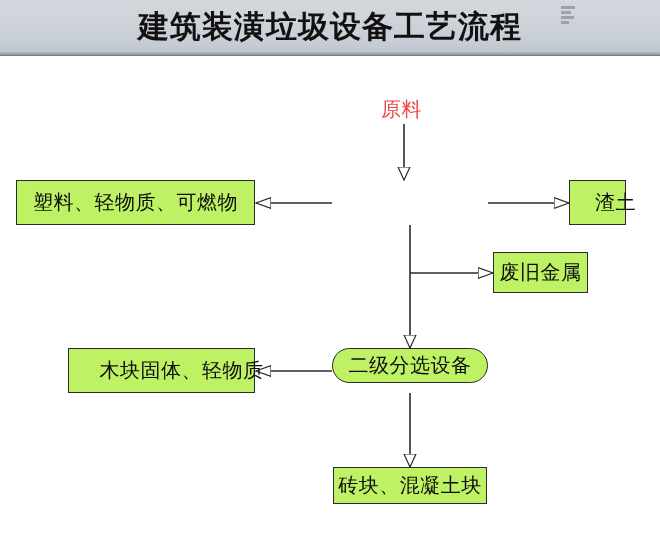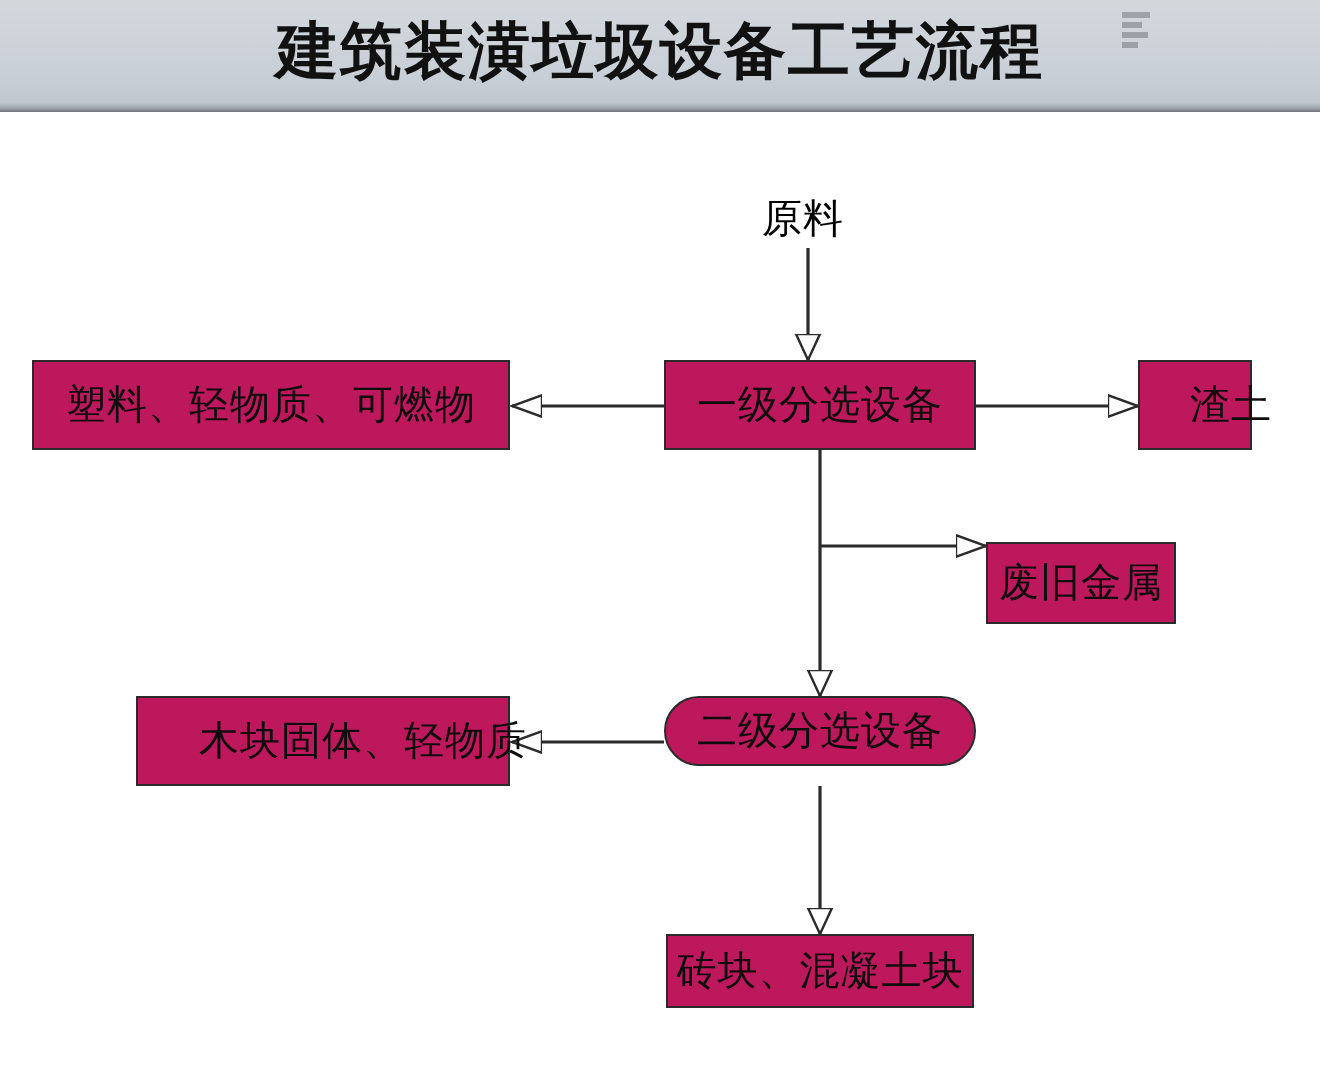--- a/index.html
+++ b/index.html
@@ -74,46 +74,46 @@
     position: absolute;
     left: 0;
     top: 0;
   }
 
   
   .node {
     position: absolute;
     box-sizing: border-box;
     border: 1.6px solid #2b2b2b;
-    background: #be185d;
+    background: #bef264;
     display: flex;
     align-items: center;
     justify-content: center;
     color: #0d0d0d;
     font-size: 20px;
     font-weight: 500;
     letter-spacing: 0.5px;
     white-space: nowrap;
   }
   .free-label {
     position: absolute;
-    color: #000000;
+    color: #ef4444;
     font-size: 20px;
     font-weight: 500;
     letter-spacing: 0.5px;
     white-space: nowrap;
     text-align: center;
   }
 
   
   #node-raw-label      { left: 381px; top: 40px; }
   #node-primary        { left: 332px; top: 124px; width: 156px; height: 45px; }
   #node-light-waste    { left: 16px;  top: 124px; width: 239px; height: 45px; }
   #node-slag           { left: 569px; top: 124px; width: 57px;  height: 45px; padding-left: 36px; }
-  #node-scrap-metal    { left: 493px; top: 196px; width: 95px;  height: 41px; margin-top: 19px; }
+  #node-scrap-metal    { left: 493px; top: 196px; width: 95px;  height: 41px; }
   #node-secondary      { left: 332px; top: 292px; width: 156px; height: 35px; border-radius: 18px; }
   #node-wood-light     { left: 68px;  top: 292px; width: 187px; height: 45px; padding-left: 40px; }
   #node-brick-concrete { left: 333px; top: 411px; width: 154px; height: 37px; }
 </style>
 </head>
 <body>
 
 <div id="header-bar">
   <div id="header-title">建筑装潢垃圾设备工艺流程</div>
   <div id="header-watermark">
@@ -149,21 +149,20 @@
 
     <line x1="410" y1="217" x2="493" y2="217" stroke="#2b2b2b" stroke-width="1.6" marker-end="url(#ah-right)"></line>
 
     <line x1="332" y1="315" x2="256" y2="315" stroke="#2b2b2b" stroke-width="1.6" marker-end="url(#ah-left)"></line>
 
     <line x1="410" y1="337" x2="410" y2="411" stroke="#2b2b2b" stroke-width="1.6" marker-end="url(#ah-down)"></line>
   </svg>
 
   <div class="free-label" id="node-raw-label">原料</div>
 
-  <div class="node" id="node-primary">一级分选设备</div>
 
   <div class="node" id="node-light-waste">塑料、轻物质、可燃物</div>
 
   <div class="node" id="node-slag">渣土</div>
 
   <div class="node" id="node-scrap-metal">废旧金属</div>
 
   <div class="node" id="node-secondary">二级分选设备</div>
 
   <div class="node" id="node-wood-light">木块固体、轻物质</div>

